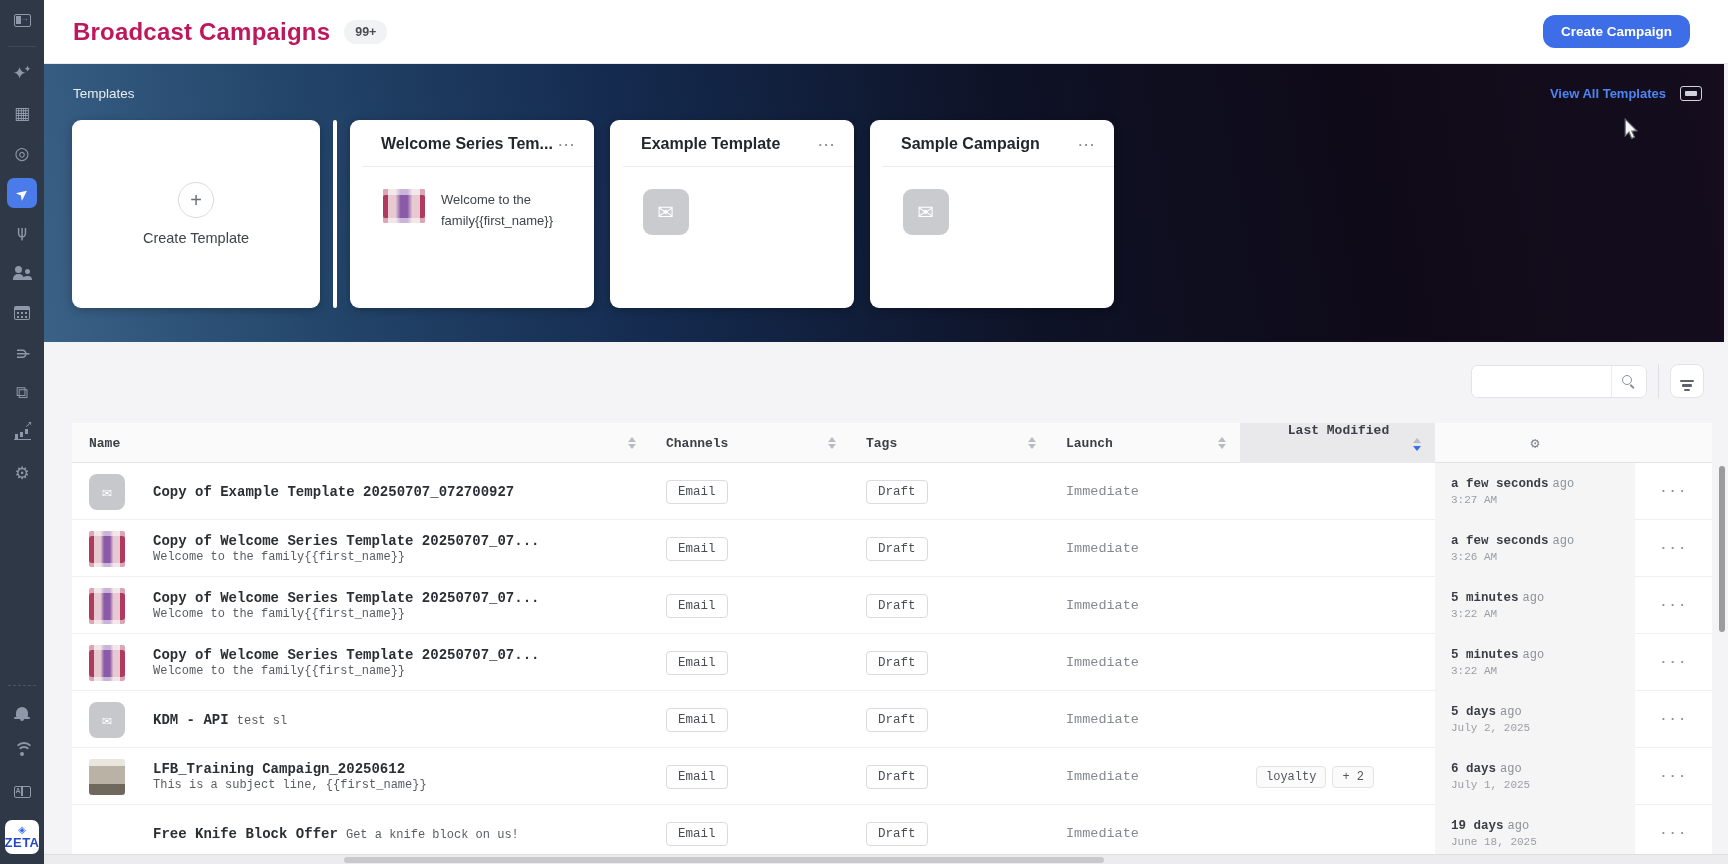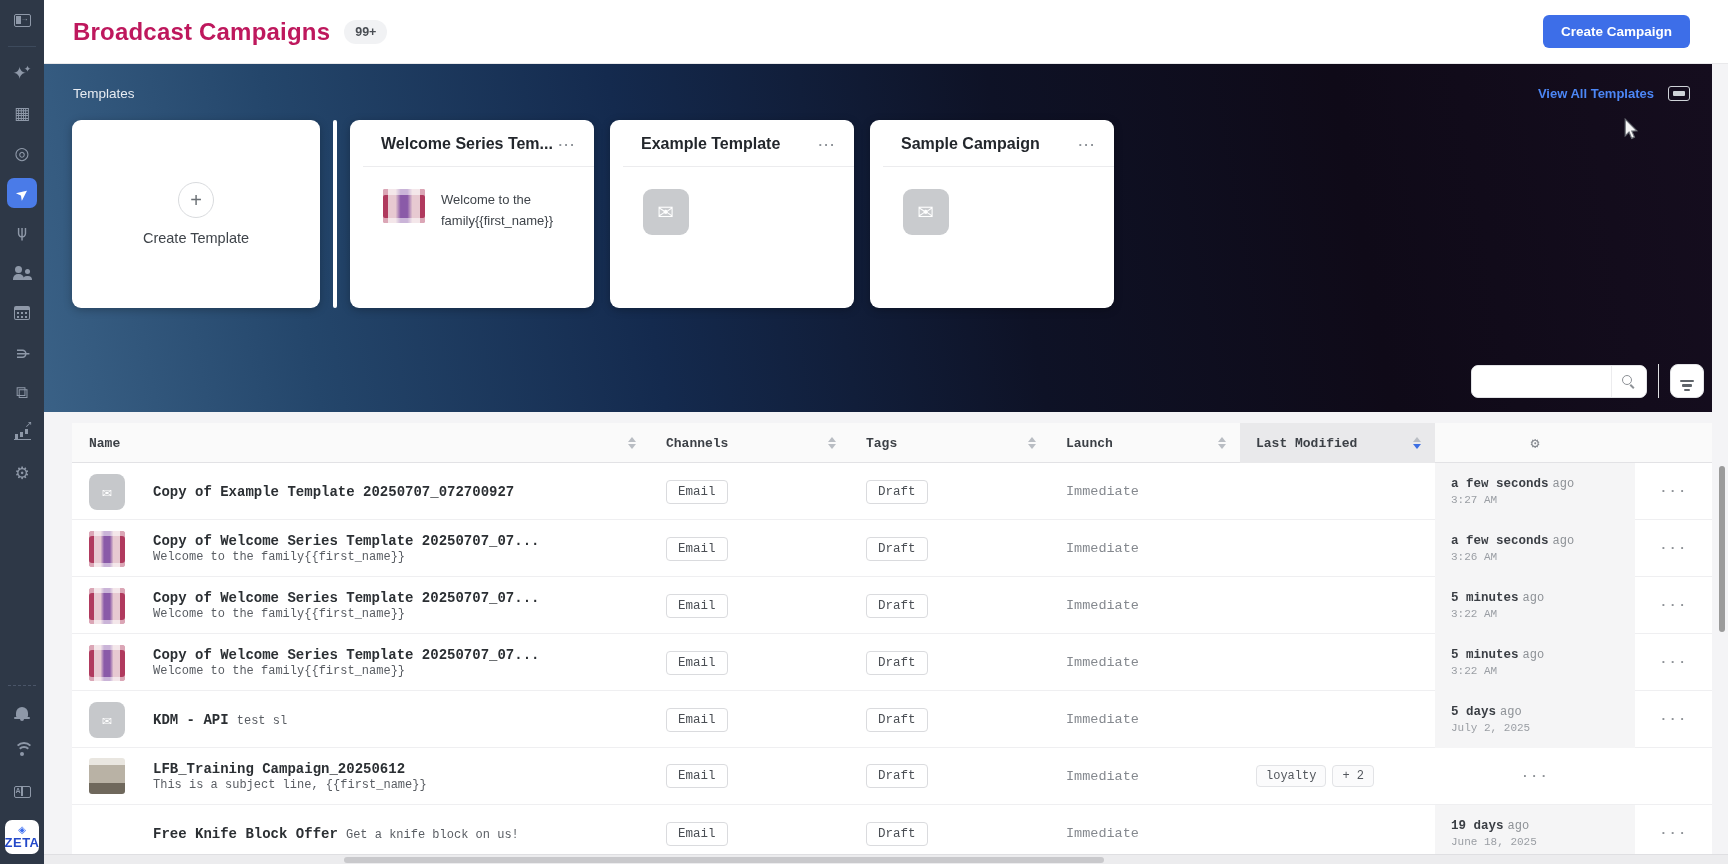--- a/index.html
+++ b/index.html
@@ -54,25 +54,25 @@
   .icon-panel::after { content:"→"; position:absolute; right:1px; top:-1px; font-size:8px; color:#8e98a8; }
 
   
   #main { position:absolute; left:44px; top:0; right:0; height:864px; }
 
   #topbar { position:absolute; left:0; top:0; right:0; height:64px; background:#fff;
     border-bottom:1px solid #e9e9eb; display:flex; align-items:center; padding:0 38px 0 29px; z-index:4;}
   #page-title { font-size:24px; font-weight:bold; color:#be185d; letter-spacing:.2px; }
   #title-badge { margin-left:14px; background:#f1f2f4; color:#4a4e54; font-size:12.5px; font-weight:bold;
     padding:5px 11px; border-radius:14px; }
-  #create-campaign-btn { margin-left:auto; background:#3d6ee8; color:#fff; border:none; border-radius:6px;
+  #create-campaign-btn { margin-left:auto; background:#3d6ee8; color:#fff; border:none; border-radius:12px;
     font-size:13.5px; font-weight:bold; padding:9px 18px; cursor:pointer; font-family:inherit; }
 
   
-  #templates-band { position:absolute; left:0; top:64px; right:16px; height:348px;
+  #templates-band { position:absolute; left:0; top:64px; right:4px; height:278px;
     background:linear-gradient(80deg,#3a6186 0%,#24466b 16%,#142a4e 36%,#0e1226 58%,#0f0a18 78%,#150d1e 100%); }
   #templates-head { position:absolute; left:29px; right:22px; top:22px; display:flex; align-items:center; }
   #templates-label { color:#e8ecf2; font-size:13.5px; }
   #view-all-link { margin-left:auto; color:#4c86f5; font-size:13px; font-weight:bold; cursor:pointer; text-decoration:none; }
   #carousel-icon { width:22px; height:15px; border:1.5px solid #cfd3d8; border-radius:3px; margin-left:14px;
     position:relative; cursor:pointer; }
   #carousel-icon::after { content:""; position:absolute; left:4px; top:4px; right:4px; bottom:4px; background:#cfd3d8; border-radius:1px;}
   #cards-row { position:absolute; left:28px; top:56px; display:flex; align-items:stretch; }
   .tpl-card { background:#fff; border-radius:9px; height:188px; box-shadow:0 2px 8px rgba(0,0,0,.25); }
   #create-card { width:248px; display:flex; flex-direction:column; align-items:center; justify-content:center; cursor:pointer; }
@@ -105,21 +105,21 @@
     display:flex; align-items:center; justify-content:center; }
   .icon-filter { width:14px; height:2.5px; background:#5f646a; border-radius:1px; }
   .icon-filter::before { content:""; position:absolute; left:2px; top:4.5px; width:10px; height:2.5px; background:#5f646a; border-radius:1px; }
   .icon-filter::after { content:""; position:absolute; left:4px; top:9px; width:6px; height:2.5px; background:#5f646a; border-radius:1px; }
 
   #table { position:absolute; left:28px; top:423px; width:1640px;font-family:Liberation Mono, monospace; }
   .tr { display:grid; grid-template-columns:578px 200px 200px 190px 195px 200px 77px; align-items:center; }
   #thead { height:40px; background:#fafafa; border-bottom:1px solid #e2e2e5; }
   .th { display:flex; align-items:center; height:40px; padding:0 14px 0 16px; font-size:13px; font-weight:bold; color:#3c4046; cursor:pointer; }
   .th:first-child { padding-left:17px; }
-  .th.col-last { background:#e9e9eb; }
+  .th.col-last { background:#e9e9eb;flex-direction:column; }
   .th-gear { display:flex; align-items:center; justify-content:center; height:40px; color:#85898f; font-size:15px; cursor:pointer; }
   .sort { display:inline-flex; flex-direction:column; gap:2.5px; margin-left:auto; }
   .sort i { width:0; height:0; border-left:4px solid transparent; border-right:4px solid transparent; }
   .sort .up { border-bottom:5px solid #b9bdc3; }
   .sort .down { border-top:5px solid #b9bdc3; }
   .sort.active .down { border-top-color:#3d6fe3; }
 
   .row { height:57px; background:#fff; border-bottom:1px solid #efeff1; }
   .cell { padding:0 14px 0 16px; font-size:13.5px; color:#85898f; }
   .cell-name { display:flex; align-items:center; padding-left:17px; }
@@ -418,20 +418,24 @@
         <span class="row-sub">This is a subject line, {{first_name}}</span>
       </span>
     </div>
     <div class="cell"><span class="chip">Email</span></div>
     <div class="cell"><span class="chip">Draft</span></div>
     <div class="cell">Immediate</div>
     <div class="cell cell-tags">
               <span class="tag-pill">loyalty</span>
               <span class="tag-pill">+ 2</span>
             </div>
+    <div class="cell cell-last">
+      <span class="mod-line1"><span class="mod-rel">6 days</span><span class="mod-suffix">ago</span></span>
+      <span class="mod-date">July 1, 2025</span>
+    </div>
     <div class="cell-menu">···</div>
   </div>
 
   <div class="tr row">
     <div class="cell cell-name">
       <span class="row-icon-slot"></span>
       <span class="name-stack">
         <span class="row-name">Free Knife Block Offer</span>
         <span class="row-sub">Get a knife block on us!</span>
       </span>

